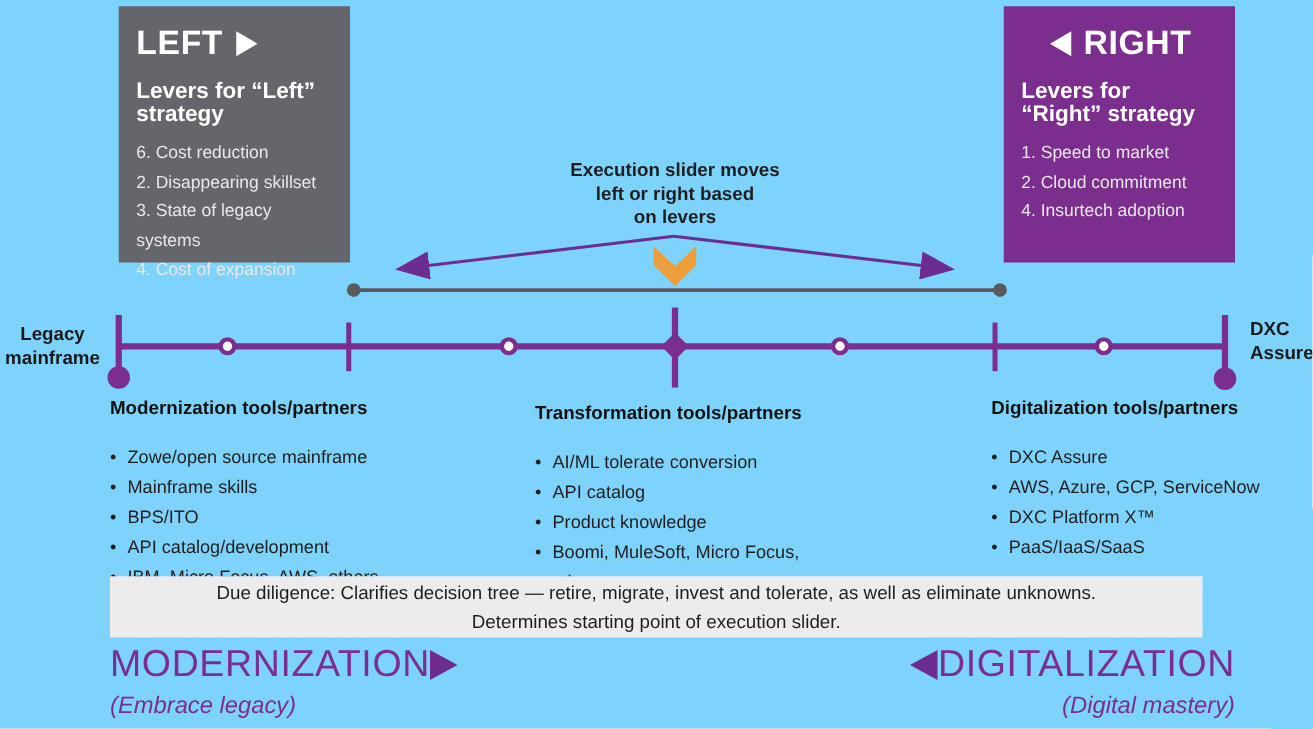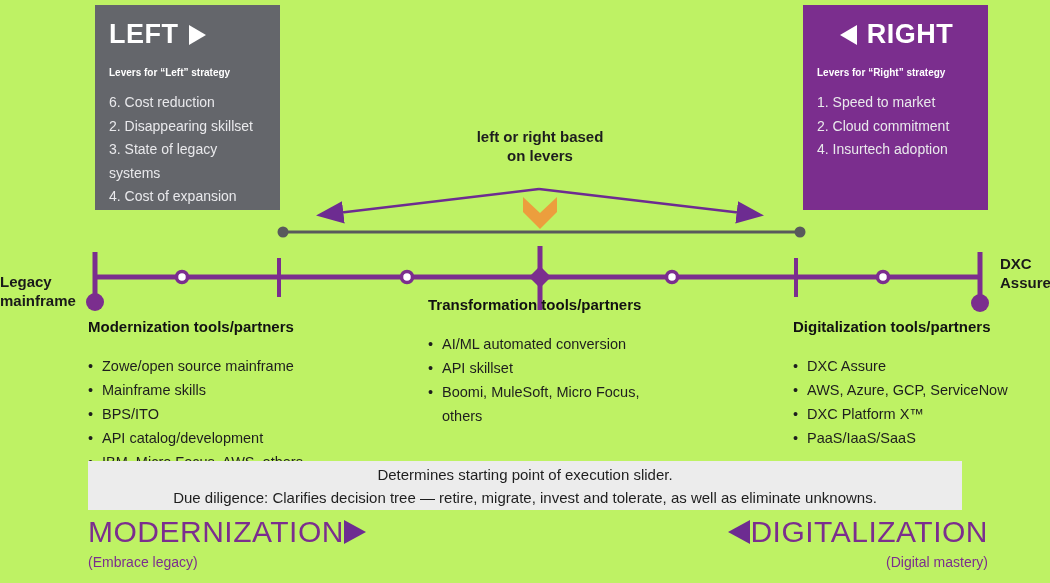--- a/index.html
+++ b/index.html
@@ -1,59 +1,59 @@
 <!DOCTYPE html>
 <html><head>
 <meta charset="utf-8">
 <style>
   html,body{margin:0;padding:0;background:#fff;}
   .canvas{
-    position:relative;width:1050px;height:583px;background:#bef264;overflow:hidden;
+    position:relative;width:1050px;height:583px;background:#7dd3fc;overflow:hidden;
     font-family:"Liberation Sans",sans-serif;color:#1e1e1e;
   }
   
   .lever-box{position:absolute;top:5px;width:185px;height:205px;box-sizing:border-box;padding:14px 8px 12px 14px;}
   .lever-box.left{left:95px;background:#64666b;}
   .lever-box.right{left:803px;background:#7b2e8e;}
   .lever-title{display:flex;align-items:center;gap:10px;color:#fff;font-size:27px;font-weight:600;letter-spacing:.5px;}
   .lever-box.right .lever-title{justify-content:center;padding-right:4px;}
   .tri{display:inline-block;width:0;height:0;}
   .tri-right-white{border-top:10px solid transparent;border-bottom:10px solid transparent;border-left:17px solid #fff;}
   .tri-left-white{border-top:10px solid transparent;border-bottom:10px solid transparent;border-right:17px solid #fff;}
-  .lever-sub{margin-top:13px;color:#fff;font-size:10px;font-weight:700;line-height:19px;max-width:150px;}
+  .lever-sub{margin-top:13px;color:#fff;font-size:18px;font-weight:700;line-height:19px;max-width:150px;}
   .lever-items{margin-top:9px;}
   .lever-items div{color:#e9e9ec;font-size:14px;line-height:23.5px;}
   
   .slider-note{position:absolute;left:390px;top:128px;width:300px;text-align:center;font-size:15px;font-weight:700;line-height:18.5px;color:#1e1e1e;}
   
   .layer{position:absolute;left:0;top:0;width:1050px;height:583px;}
   
   .axis-label{position:absolute;font-size:15px;font-weight:700;line-height:19px;color:#1a1a1a;}
-  .axis-label.left{left:0;top:272px;width:84px;text-align:left;}
+  .axis-label.left{left:0;top:258px;width:84px;text-align:center;}
   .axis-label.right{left:1000px;top:254px;width:60px;text-align:left;}
   
   .col{position:absolute;font-size:14.5px;}
   .col-heading{font-weight:700;font-size:15px;margin-bottom:19px;color:#121212;}
   .col-item{position:relative;padding-left:14px;line-height:24px;color:#1e1e1e;}
   .col-item::before{content:"•";position:absolute;left:0;top:0;}
   .col.modernization{left:88px;top:318px;width:305px;}
-  .col.transformation{left:428px;top:296px;width:218px;}
+  .col.transformation{left:428px;top:322px;width:218px;}
   .col.digitalization{left:793px;top:318px;width:235px;}
   
   .band{position:absolute;left:88px;top:461px;width:874px;height:49px;background:#ececec;
         display:flex;flex-direction:column;justify-content:center;text-align:center;font-size:15px;line-height:23px;color:#1e1e1e;}
   
   .footer-block{position:absolute;top:515px;color:#7b2e8e;}
   .footer-block.left{left:88px;text-align:left;}
   .footer-block.right{right:62px;text-align:right;}
   .footer-title{display:flex;align-items:center;font-size:30px;font-weight:400;letter-spacing:.5px;}
   .footer-block.right .footer-title{justify-content:space-between;}
   .tri-right-purple{border-top:12px solid transparent;border-bottom:12px solid transparent;border-left:22px solid #6d2c91;}
   .tri-left-purple{border-top:12px solid transparent;border-bottom:12px solid transparent;border-right:22px solid #6d2c91;}
-  .footer-sub{font-size:14px;margin-top:5px;}
+  .footer-sub{font-size:19px;margin-top:5px;font-style:italic;}
 </style>
 </head>
 <body>
 
 <div class="canvas">
 
   <div class="lever-box left">
     <div class="lever-title">
       <span>LEFT</span>
       <span class="tri tri-right-white"></span>
@@ -74,20 +74,21 @@
     </div>
     <div class="lever-sub">Levers for “Right” strategy</div>
     <div class="lever-items">
       <div>1. Speed to market</div>
       <div>2. Cloud commitment</div>
       <div>4. Insurtech adoption</div>
     </div>
   </div>
 
   <div class="slider-note">
+    <div>Execution slider moves</div>
     <div>left or right based</div>
     <div>on levers</div>
   </div>
 
   <svg class="layer" viewBox="0 0 1050 583">
     <defs>
       <marker id="arrowP" markerWidth="11" markerHeight="9" refX="9" refY="4.5" orient="auto">
         <path d="M0,0 L11,4.5 L0,9 z" fill="#6d2c91"></path>
       </marker>
     </defs>
@@ -129,36 +130,37 @@
     <div class="col-heading">Modernization tools/partners</div>
     <div class="col-item">Zowe/open source mainframe</div>
     <div class="col-item">Mainframe skills</div>
     <div class="col-item">BPS/ITO</div>
     <div class="col-item">API catalog/development</div>
     <div class="col-item">IBM, Micro Focus, AWS, others</div>
   </div>
 
   <div class="col transformation">
     <div class="col-heading">Transformation tools/partners</div>
-    <div class="col-item">AI/ML automated conversion</div>
-    <div class="col-item">API skillset</div>
+    <div class="col-item">AI/ML tolerate conversion</div>
+    <div class="col-item">API catalog</div>
+    <div class="col-item">Product knowledge</div>
     <div class="col-item">Boomi, MuleSoft, Micro Focus, others</div>
   </div>
 
   <div class="col digitalization">
     <div class="col-heading">Digitalization tools/partners</div>
     <div class="col-item">DXC Assure</div>
     <div class="col-item">AWS, Azure, GCP, ServiceNow</div>
     <div class="col-item">DXC Platform X™</div>
     <div class="col-item">PaaS/IaaS/SaaS</div>
   </div>
 
   <div class="band">
+    <div>Due diligence: Clarifies decision tree — retire, migrate, invest and tolerate, as well as eliminate unknowns.</div>
     <div>Determines starting point of execution slider.</div>
-    <div>Due diligence: Clarifies decision tree — retire, migrate, invest and tolerate, as well as eliminate unknowns.</div>
   </div>
 
   <div class="footer-block left">
     <div class="footer-title">
       <span>MODERNIZATION</span>
       <span class="tri tri-right-purple"></span>
     </div>
     <div class="footer-sub">(Embrace legacy)</div>
   </div>
 

